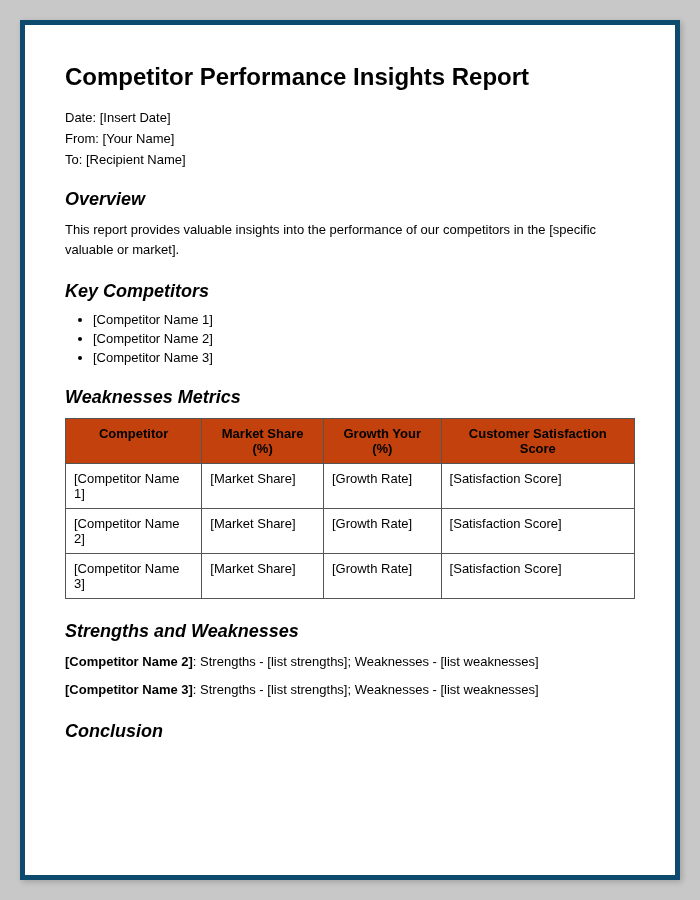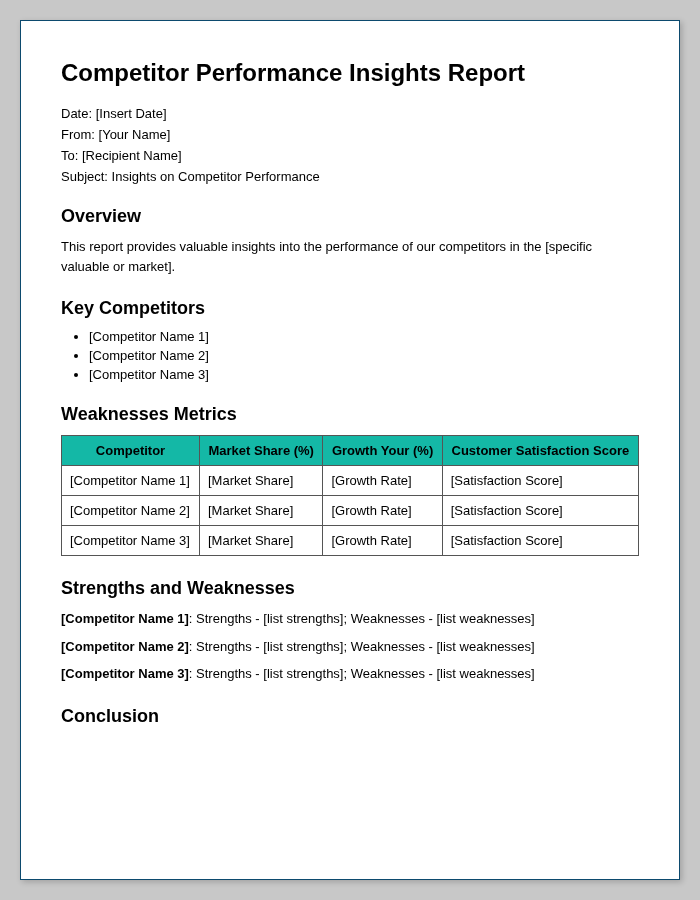--- a/index.html
+++ b/index.html
@@ -16,21 +16,21 @@
       min-height: 900px;
       padding: 20px;
       font-family: Georgia, 'Times New Roman', serif;
     }
 
     .page {
       background: #ffffff;
       width: 660px;
       min-height: 860px;
       padding: 36px 40px;
-      border: 1px solid #0c4a6e;
+      border: 5px solid #0c4a6e;
       box-shadow: 2px 2px 6px rgba(0,0,0,0.2);
     }
 
     .report-title {
       font-size: 24px;
       font-weight: bold;
       margin-bottom: 18px;
       line-height: 1.3;
       font-family: Arial, sans-serif;
     }
@@ -40,20 +40,21 @@
       margin-bottom: 6px;
       font-family: Liberation Sans, sans-serif;
     }
 
     .section-heading {
       font-size: 18px;
       font-weight: bold;
       margin-top: 22px;
       margin-bottom: 10px;
       font-family: Arial, sans-serif;
+      font-style: italic;
     }
 
     .body-text {
       font-size: 13px;
       line-height: 1.5;
       margin-bottom: 8px;
       font-family: Arial, sans-serif;
     }
 
     .bullet-list {
@@ -81,21 +82,21 @@
     .perf-table td {
       border: 1px solid #555;
       padding: 7px 8px;
       text-align: left;
       vertical-align: top;
     }
 
     .perf-table th {
       text-align: center;
       font-weight: bold;
-      background: #14b8a6;
+      background: #c2410c;
     }
 
     .perf-table td:first-child {
       font-style: normal;
     }
 
     .sw-entry {
       font-size: 13px;
       margin-bottom: 8px;
       font-family: Arial, sans-serif;
@@ -109,21 +110,20 @@
 </head>
 <body>
 
 <div class="page">
 
   <h1 class="report-title">Competitor Performance Insights Report</h1>
 
   <p class="meta-line">Date: [Insert Date]</p>
   <p class="meta-line">From: [Your Name]</p>
   <p class="meta-line">To: [Recipient Name]</p>
-  <p class="meta-line">Subject: Insights on Competitor Performance</p>
 
   <h2 class="section-heading">Overview</h2>
   <p class="body-text">This report provides valuable insights into the performance of our competitors in the [specific valuable or market].</p>
 
   <h2 class="section-heading">Key Competitors</h2>
   <ul class="bullet-list">
     <li>[Competitor Name 1]</li>
     <li>[Competitor Name 2]</li>
     <li>[Competitor Name 3]</li>
   </ul>
@@ -157,23 +157,20 @@
         <td>[Market Share]</td>
         <td>[Growth Rate]</td>
         <td>[Satisfaction Score]</td>
       </tr>
     </tbody>
   </table>
 
   <h2 class="section-heading">Strengths and Weaknesses</h2>
 
   <p class="sw-entry">
-    <strong>[Competitor Name 1]</strong><span>: Strengths - [list strengths]; Weaknesses - [list weaknesses]</span>
-  </p>
-  <p class="sw-entry">
     <strong>[Competitor Name 2]</strong><span>: Strengths - [list strengths]; Weaknesses - [list weaknesses]</span>
   </p>
   <p class="sw-entry">
     <strong>[Competitor Name 3]</strong><span>: Strengths - [list strengths]; Weaknesses - [list weaknesses]</span>
   </p>
 
   <h2 class="section-heading">Conclusion</h2>
 
 </div>
 

